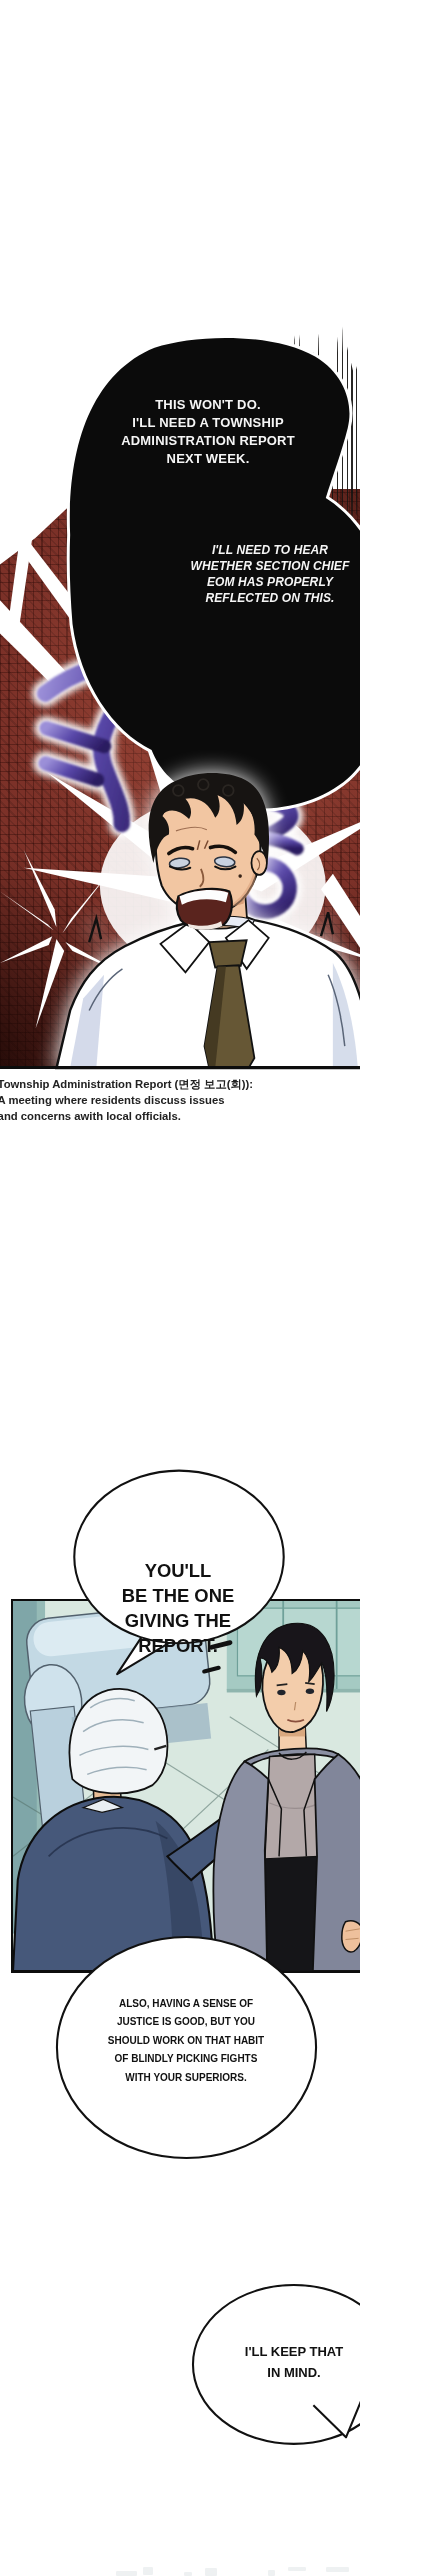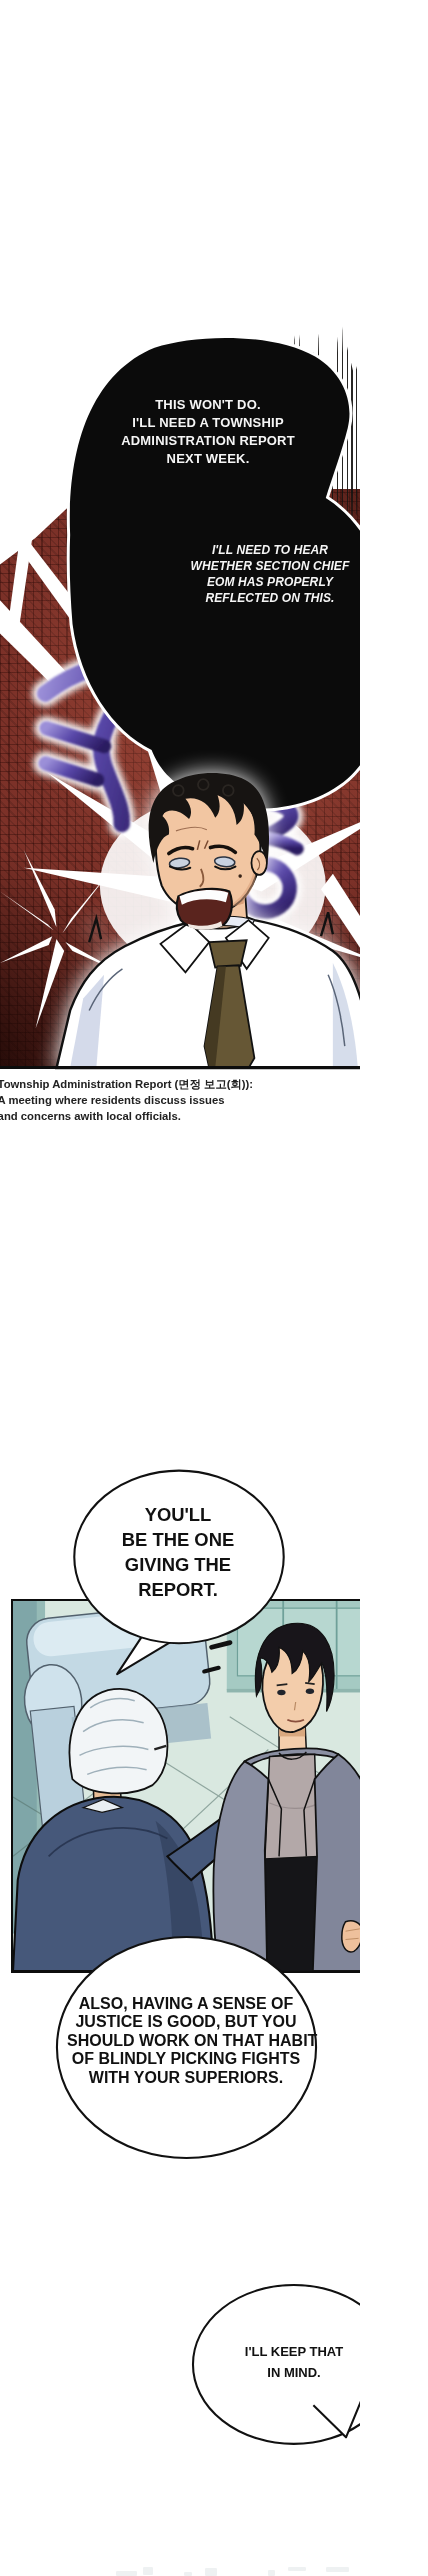--- a/index.html
+++ b/index.html
@@ -34,22 +34,22 @@
   .blob-text div{white-space:nowrap;}
   #shout-text-1{left:110px;top:396px;width:196px;font-size:13px;line-height:18px;letter-spacing:0.2px;}
   #shout-text-2{left:175px;top:542px;width:190px;font-size:12px;line-height:16px;letter-spacing:0.1px;font-style:italic;}
   #panel1-border{left:0;top:1066px;width:428px;height:3px;background:#0d0d0d;}
   
   #caption{right:5.4px;top:1076px;width:357px;text-align:left;color:var(--caption-ink,#222);
     font-size:11.3px;line-height:16px;font-weight:600;}
   
   .bubble-text{color:#111;font-weight:bold;text-align:center;z-index:8;}
   .bubble-text div{white-space:nowrap;}
-  #report-text{left:77px;top:1502px;width:202px;font-size:18.4px;line-height:25px;}
-  #advice-text{left:67px;top:1995px;width:238px;font-size:16px;line-height:18.4px;}
+  #report-text{left:77px;top:1558px;width:202px;font-size:18.4px;line-height:25px;}
+  #advice-text{left:67px;top:1995px;width:238px;font-size:10px;line-height:18.4px;}
   #reply-text{left:191px;top:2341px;width:206px;font-size:13px;line-height:21.4px;}
   
   #panel2{left:10.7px;top:1599px;width:405px;height:370px;border:2.4px solid #0d0d0d;box-sizing:content-box;
     background:var(--floor-mint,#d9e8e0);overflow:hidden;z-index:2;}
   .bubble-svg{z-index:7;overflow:visible;}
   #bottom-marks{left:0;top:2566px;width:428px;height:10px;z-index:1;}
   .mark{position:absolute;background:#eef1f2;border-radius:1.2px;}
 </style>
 </head>
 <body>

